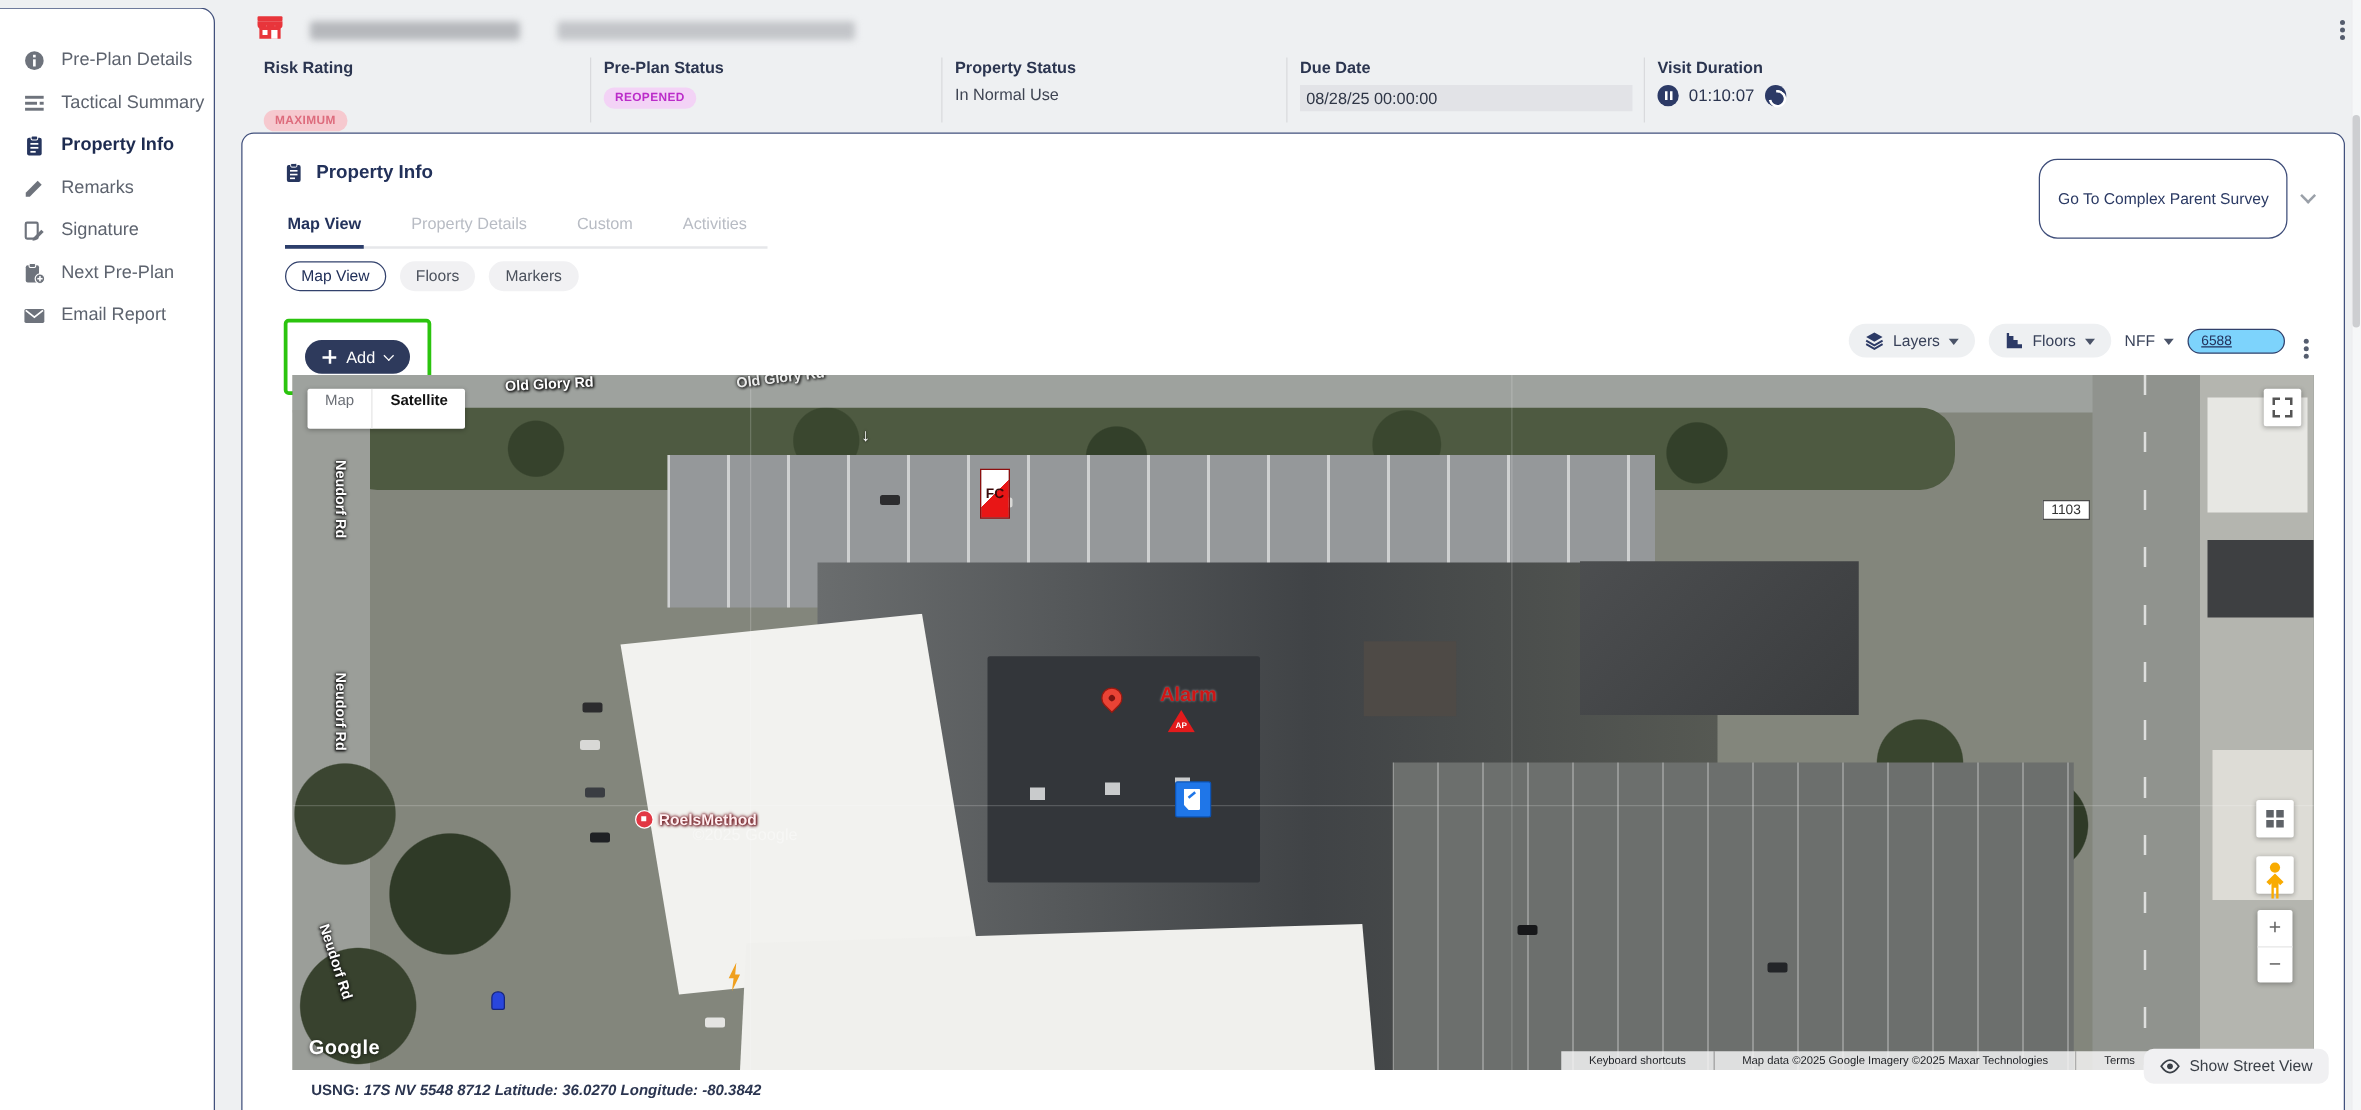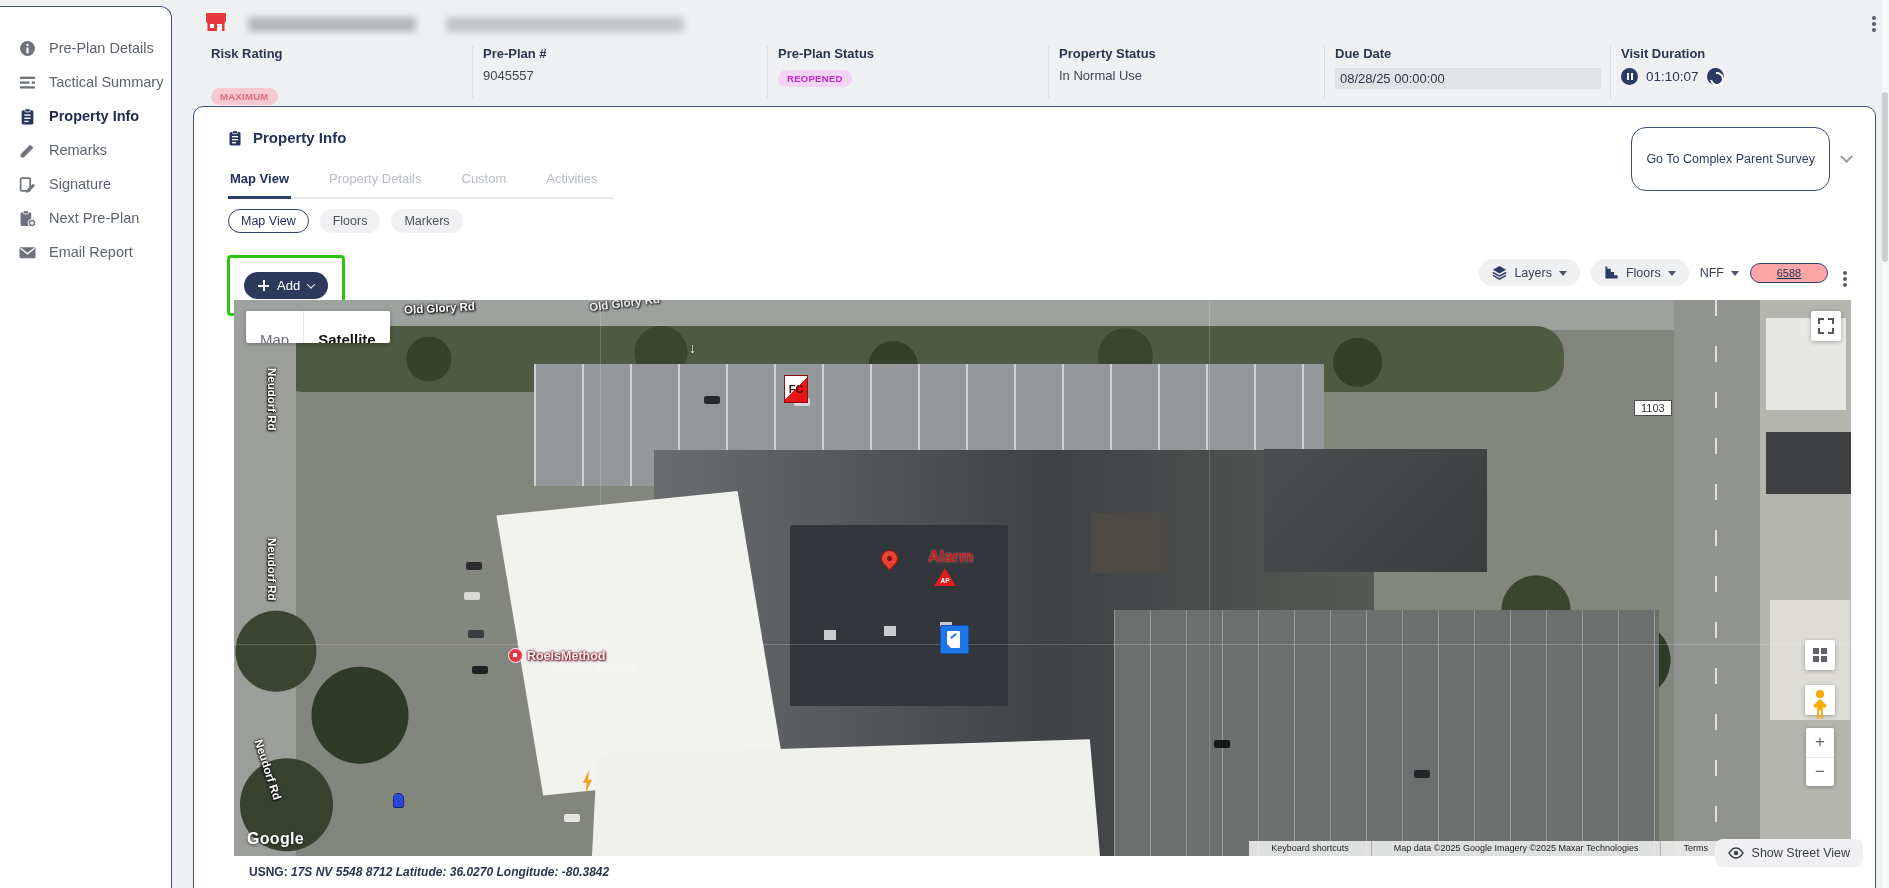--- a/index.html
+++ b/index.html
@@ -83,51 +83,51 @@
   .chev-w { width:6px; height:6px; border-right:1.8px solid #fff; border-bottom:1.8px solid #fff;
             transform:rotate(45deg) translate(-1px,-1px); }
   .toolbar-right { position:absolute; right:28px; top:152px; display:flex; align-items:center; gap:11px; }
   .tool-pill { display:flex; align-items:center; gap:7px; background:#eef0f2; border:none; border-radius:14px;
                padding:6px 13px; font-size:12.5px; color:#39425a; font-family:inherit; cursor:pointer; }
   .tool-pill .ic { width:15px; height:15px; color:#2c3a66; }
   .caret { width:0; height:0; border-left:4px solid transparent; border-right:4px solid transparent;
            border-top:5px solid #4a5368; margin-top:1px; }
   .nff-btn { display:flex; align-items:center; gap:7px; background:transparent; border:none;
              font-size:12.5px; color:#39425a; font-family:inherit; cursor:pointer; }
-  .floor-val { border:1px solid #32416c; border-radius:12px; min-width:78px; text-align:center;
-               font-size:11px; color:#22315a; padding:3px 10px; background:#fca5a5; cursor:pointer;text-decoration:underline; }
+  .floor-val { border:1px solid #32416c; border-radius:12px; min-width:78px; text-align:left;
+               font-size:11px; color:#22315a; padding:3px 10px; background:#7dd3fc; cursor:pointer;text-decoration:underline; }
   .tb-kebab { margin-left:4px; cursor:pointer; }
 
   
   .map { position:absolute; left:40px; top:193px; width:1617px; height:556px; background:#83867c; overflow:hidden; cursor:grab; }
   .shape { position:absolute; }
   .gridline { position:absolute; background:rgba(255,255,255,.18); }
   .maplabel { position:absolute; font-size:11.5px; font-weight:bold; color:#fff; white-space:nowrap;
               text-shadow:0 0 2px #1c1c1c, 0 0 3px #1c1c1c, 1px 1px 2px #000; }
   .vert { writing-mode:vertical-rl; }
   .car { position:absolute; width:16px; height:8px; border-radius:2px; }
 
   .toggle { position:absolute; left:12px; top:11px; height:32px; display:flex; background:#fff; border-radius:2px;
             box-shadow:0 1px 4px rgba(0,0,0,.3); overflow:hidden; z-index:6; }
-  .toggle div { padding:20px 14px; font-size:15px; cursor:pointer; }
+  .toggle div { padding:2px 14px; font-size:12px; cursor:pointer; }
   .tg-map { color:#6b6f76; border-right:1px solid #e6e6e6; }
   .tg-sat { color:#111; font-weight:bold; }
 
   .fullscreen-btn { position:absolute; right:10px; top:11px; width:30px; height:30px; background:#fff; border:none;
                     border-radius:2px; box-shadow:0 1px 4px rgba(0,0,0,.3); cursor:pointer; padding:6px; }
   .map-ctl { position:absolute; background:#fff; border-radius:2px; box-shadow:0 1px 4px rgba(0,0,0,.3); cursor:pointer; }
   .grid-btn { right:16px; top:340px; width:30px; height:30px; border:none; }
   .grid-ic { position:absolute; left:8px; top:8px; width:6px; height:6px; background:#5f6368;
              box-shadow:8px 0 0 #5f6368, 0 8px 0 #5f6368, 8px 8px 0 #5f6368; }
   .pegman-btn { right:16px; top:385px; width:30px; height:30px; border:none; padding:4px; }
   .zoomctl { right:17px; top:428px; width:28px; height:58px; display:flex; flex-direction:column; }
   .zoomctl div { flex:1; display:flex; align-items:center; justify-content:center; font-size:17px; color:#666; cursor:pointer; }
   .zoomctl .zin { border-bottom:1px solid #e6e6e6; }
 
-  .fc-marker { position:absolute; width:24px; height:28px; background:linear-gradient(135deg,#fff 50%,#e81616 50%);
+  .fc-marker { position:absolute; width:24px; height:40px; background:linear-gradient(135deg,#fff 50%,#e81616 50%);
                border:1px solid #8d0e0e; display:flex; align-items:center; justify-content:center;
                font-size:11px; font-weight:bold; color:#3c0a0a; cursor:pointer; }
   .pin { position:absolute; width:17px; height:17px; background:#ea4335; border:1px solid #991910;
          border-radius:50% 50% 50% 0; transform:rotate(-45deg); cursor:pointer; }
   .pin::after { content:""; position:absolute; left:5px; top:5px; width:5px; height:5px; border-radius:50%; background:#7c1410; }
   .alarm-txt { position:absolute; font-size:16px; font-weight:bold; color:#cf1515; text-shadow:0 0 2px rgba(255,255,255,.55); }
   .ap-marker { position:absolute; width:22px; height:18px; background:#e31b1c;
                clip-path:polygon(50% 0,100% 100%,0 100%); display:flex; align-items:flex-end; justify-content:center;
                font-size:6.5px; font-weight:bold; color:#fff; padding-bottom:2px; cursor:pointer; }
   .doc-marker { position:absolute; width:29px; height:29px; background:#1f76e8; border:1px solid #0d54b5;
@@ -180,24 +180,20 @@
   <div class="blur-block blur-1"></div>
   <div class="blur-block blur-2"></div>
   <div class="hdr-kebab">
       <div class="kebab"></div>
     </div>
 
   <div class="hdr-fields">
     <div class="hfield f-risk">
       <div class="hlabel">Risk Rating</div>
       <span class="badge risk">MAXIMUM</span>
-    </div>
-    <div class="hfield f-num">
-      <div class="hlabel">Pre-Plan #</div>
-      <div class="hvalue">9045557</div>
     </div>
     <div class="hfield f-status">
       <div class="hlabel">Pre-Plan Status</div>
       <span class="badge status">REOPENED</span>
     </div>
     <div class="hfield f-prop">
       <div class="hlabel">Property Status</div>
       <div class="hvalue">In Normal Use</div>
     </div>
     <div class="hfield f-due">

